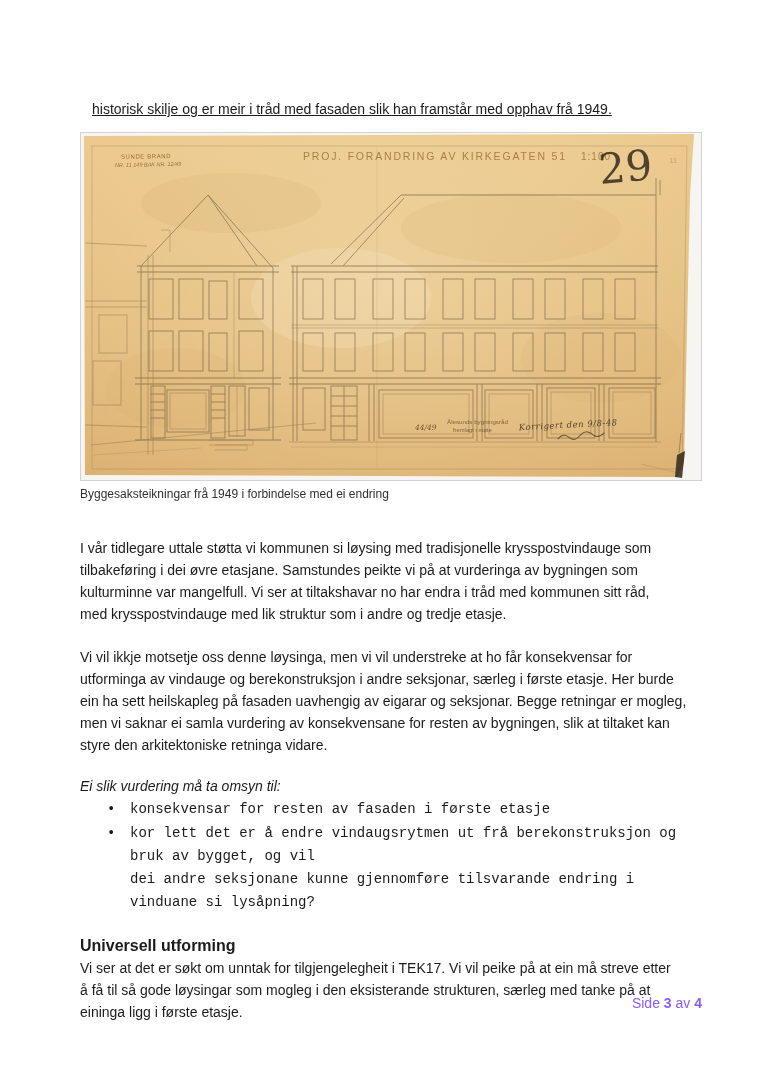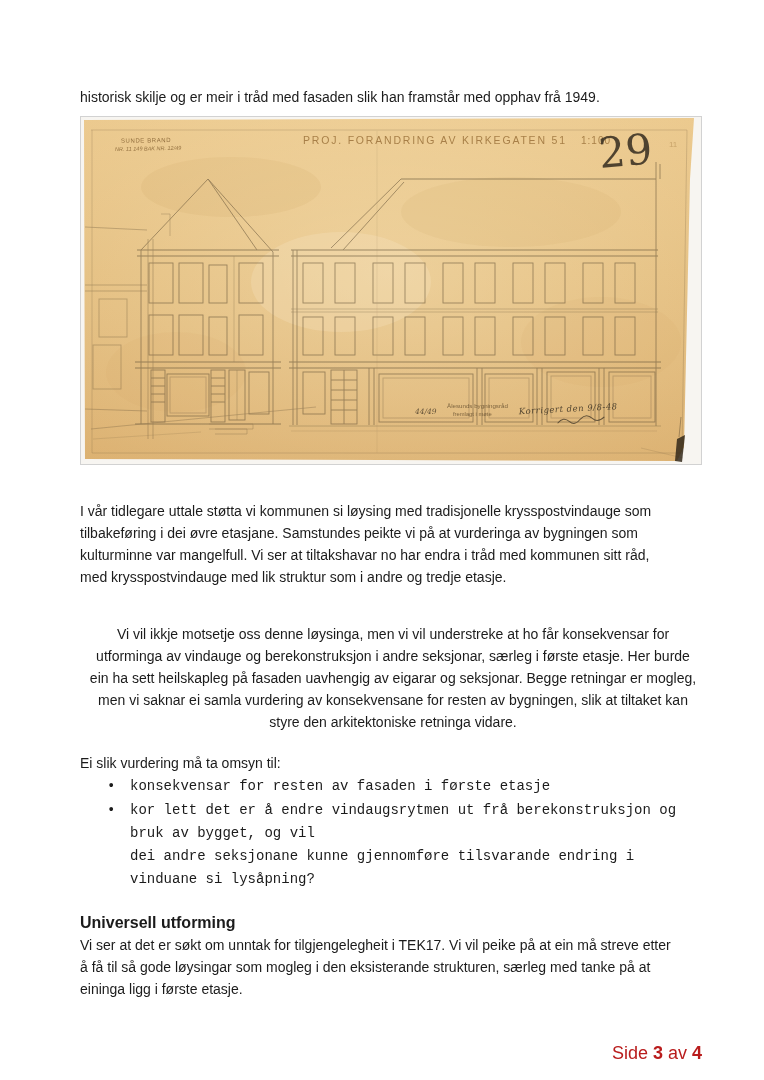--- a/index.html
+++ b/index.html
@@ -3,42 +3,42 @@
 <meta charset="utf-8">
 <style>
   html,body{margin:0;padding:0;}
   body{
     width:764px;height:1080px;background:#ffffff;position:relative;overflow:hidden;
     font-family:"Liberation Sans",sans-serif;color:#1b1b1b;
     -webkit-font-smoothing:antialiased;
   }
   .content{position:absolute;left:80px;top:86px;width:626px;}
   .body-text{font-size:14px;line-height:22px;white-space:pre-line;}
-  .intro{margin:0;}
+  .intro{margin:12px;text-decoration:underline;}
   .figure{
     margin-top:8px;width:620px;height:347px;border:1px solid #d2d2d2;
     background:#22c55e;position:relative;
   }
   .figure svg{display:block;width:620px;height:347px;}
   .caption{margin-top:5px;font-size:12px;line-height:16px;color:#303030;}
   .p1{margin-top:35px;}
-  .p2{margin-top:35px;text-align:center;}
-  .list-intro{margin-top:19px;font-size:14px;line-height:22px;}
+  .p2{margin-top:21px;}
+  .list-intro{margin-top:19px;font-size:14px;line-height:22px;font-style:italic;}
   ul.checklist{margin:1px 0 0 27px;padding:0;list-style:none;}
   ul.checklist li{
     position:relative;padding-left:23px;font-size:14px;line-height:23px;
     white-space:pre-line;margin:0 0 1px 0;font-family:Liberation Mono, monospace;
   }
   ul.checklist li::before{
     content:"\2022";position:absolute;left:0;top:0;font-size:14px;color:#1b1b1b;
   }
   .section-heading{margin-top:21px;font-size:16px;line-height:22px;font-weight:bold;}
   .p3{margin-top:0;}
   .footer{
-    position:absolute;top:1042px;right:62px;font-size:18px;line-height:22px;color:#b91c1c;
+    position:absolute;top:992px;right:62px;font-size:14px;line-height:22px;color:#8b5cf6;
   }
   .footer .b{font-weight:bold;}
   .footer span{display:inline;}
 </style>
 </head>
 <body>
 
 <div class="content">
 
   <p class="body-text intro">historisk skilje og er meir i tråd med fasaden slik han framstår med opphav frå 1949.</p>
@@ -206,20 +206,21 @@
           <text x="438" y="294" font-size="8.5" font-style="italic" font-family="DejaVu Serif, serif" fill="#463b29" letter-spacing="0.5" opacity="0.9">Korrigert den 9/8-48</text>
           <path d="M476 305 q6 -7 12 -1 q5 5 11 -2 q6 -6 12 0 q5 5 12 -1" stroke="#463b29" stroke-width="1" fill="none" opacity="0.8"></path>
         </g>
       </g>
 
       <path d="M596 322 L604 318 L601 345 L594 344 Z" fill="#33281a" opacity="0.85"></path>
       <path d="M600 300 L598 320" stroke="#33281a" stroke-width="1" opacity="0.35"></path>
     </svg>
   </div>
 
+  <div class="caption">Byggesaksteikningar frå 1949 i forbindelse med ei endring</div>
 
   <p class="body-text p1">I vår tidlegare uttale støtta vi kommunen si løysing med tradisjonelle krysspostvindauge som
 tilbakeføring i dei øvre etasjane. Samstundes peikte vi på at vurderinga av bygningen som
 kulturminne var mangelfull. Vi ser at tiltakshavar no har endra i tråd med kommunen sitt råd,
 med krysspostvindauge med lik struktur som i andre og tredje etasje.</p>
 
   <p class="body-text p2">Vi vil ikkje motsetje oss denne løysinga, men vi vil understreke at ho får konsekvensar for
 utforminga av vindauge og berekonstruksjon i andre seksjonar, særleg i første etasje. Her burde
 ein ha sett heilskapleg på fasaden uavhengig av eigarar og seksjonar. Begge retningar er mogleg,
 men vi saknar ei samla vurdering av konsekvensane for resten av bygningen, slik at tiltaket kan

